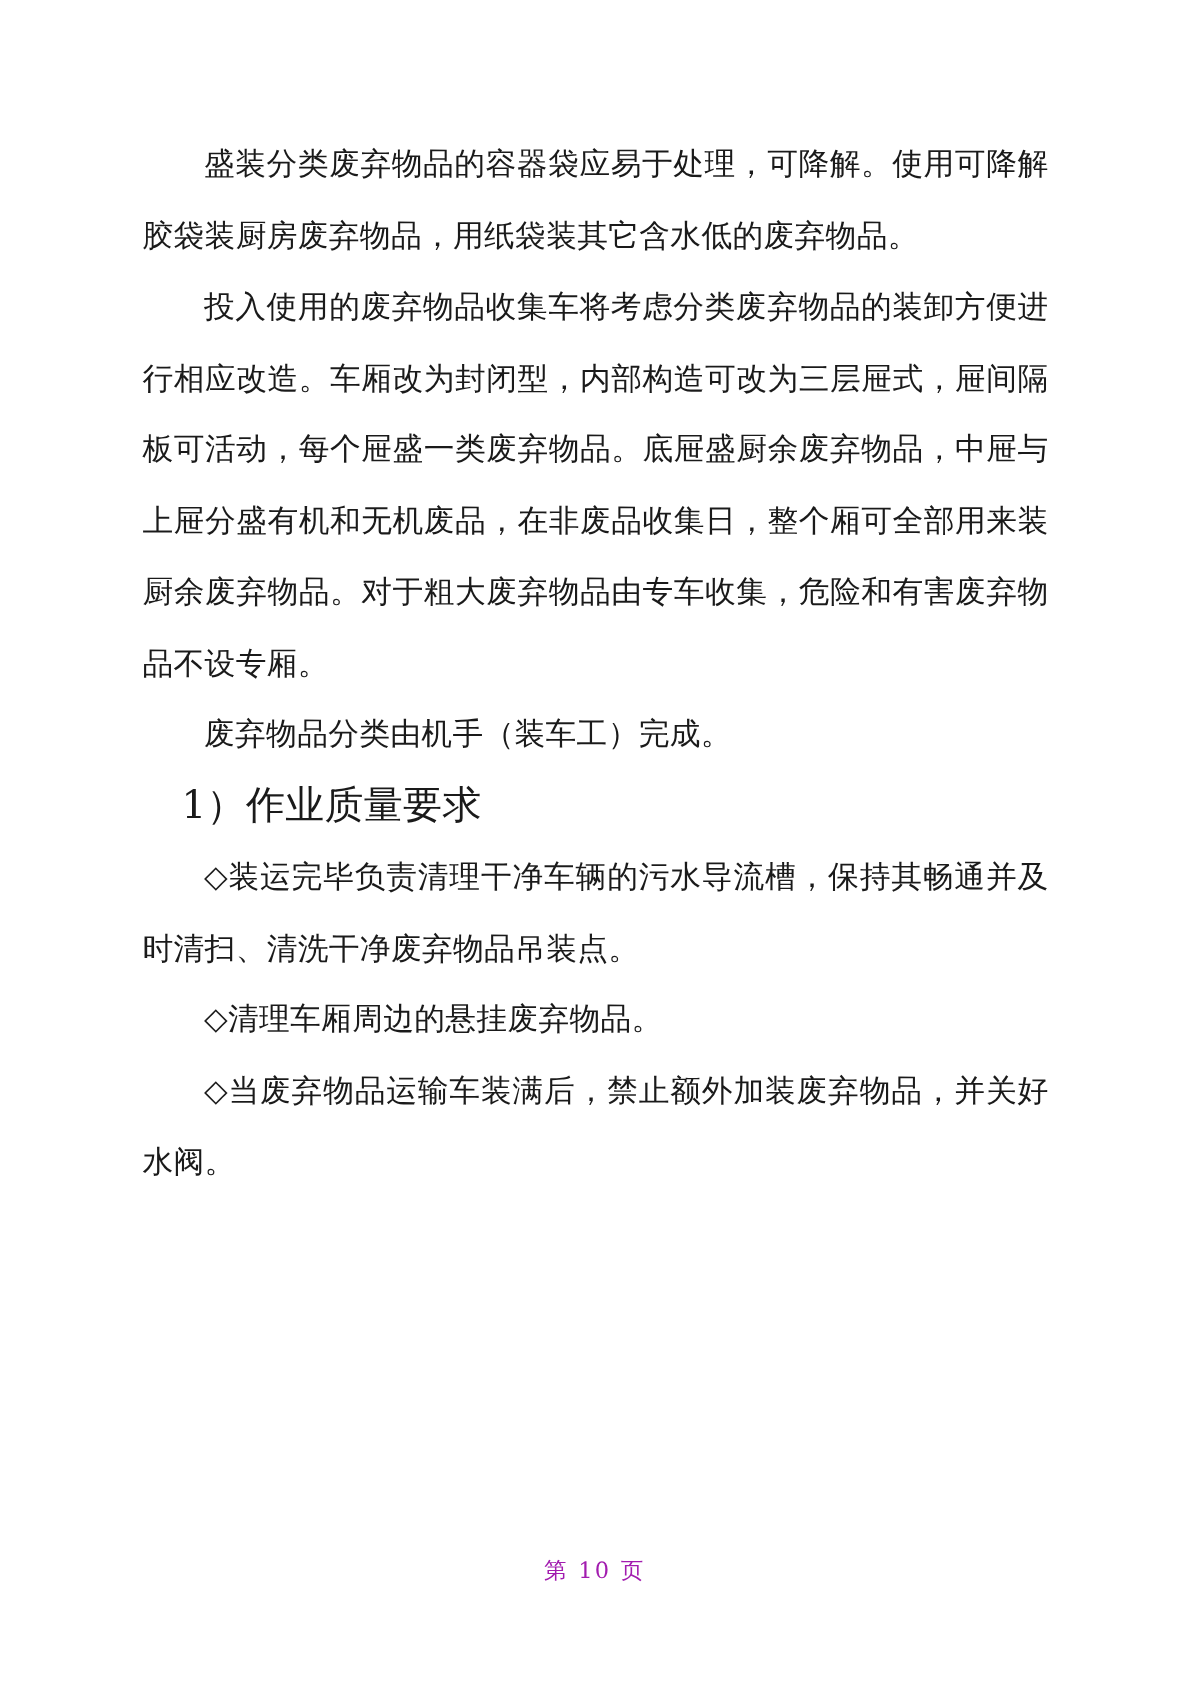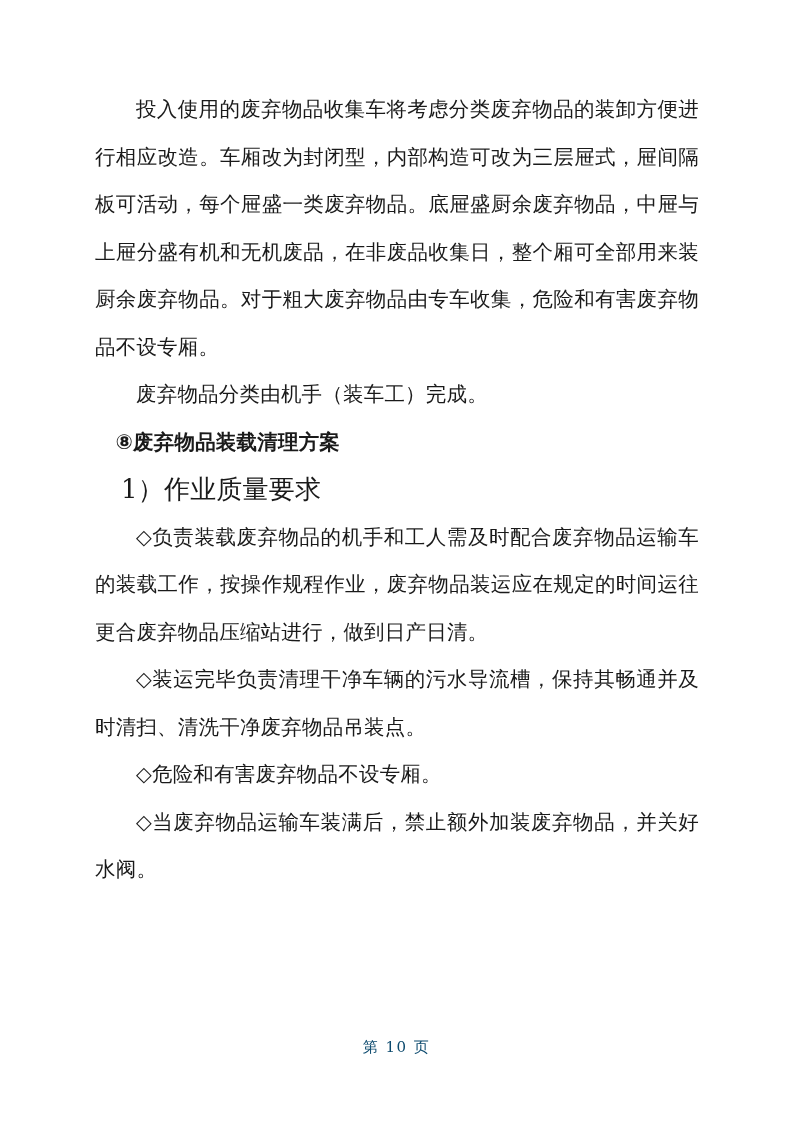--- a/index.html
+++ b/index.html
@@ -56,45 +56,44 @@
     letter-spacing: 0.2px;
   }
   .footer {
     position: absolute;
     left: 0;
     top: 1038px;
     width: 793px;
     text-align: center;
     font-size: 15px;
     letter-spacing: 1.5px;
-    color: #0c4a6e;
+    color: #a21caf;
   }
 </style>
 </head>
 <body>
 
 <div class="page">
 
   <div class="content">
 
+    <p class="para">盛装分类废弃物品的容器袋应易于处理，可降解。使用可降解胶袋装厨房废弃物品，用纸袋装其它含水低的废弃物品。</p>
 
     <p class="para">投入使用的废弃物品收集车将考虑分类废弃物品的装卸方便进行相应改造。车厢改为封闭型，内部构造可改为三层屉式，屉间隔板可活动，每个屉盛一类废弃物品。底屉盛厨余废弃物品，中屉与上屉分盛有机和无机废品，在非废品收集日，整个厢可全部用来装厨余废弃物品。对于粗大废弃物品由专车收集，危险和有害废弃物品不设专厢。</p>
 
     <p class="para">废弃物品分类由机手（装车工）完成。</p>
 
 
-    <h2 class="heading">⑧废弃物品装载清理方案</h2>
 
     <p class="subheading">1）作业质量要求</p>
 
-    <p class="para bullet">◇负责装载废弃物品的机手和工人需及时配合废弃物品运输车的装载工作，按操作规程作业，废弃物品装运应在规定的时间运往更合废弃物品压缩站进行，做到日产日清。</p>
 
     <p class="para bullet">◇装运完毕负责清理干净车辆的污水导流槽，保持其畅通并及时清扫、清洗干净废弃物品吊装点。</p>
 
-    <p class="para bullet">◇危险和有害废弃物品不设专厢。</p>
+    <p class="para bullet">◇清理车厢周边的悬挂废弃物品。</p>
 
     <p class="para bullet">◇当废弃物品运输车装满后，禁止额外加装废弃物品，并关好水阀。</p>
 
   </div>
 
   <div class="footer">
     <span>第 10 页</span>
   </div>
 
 </div>

